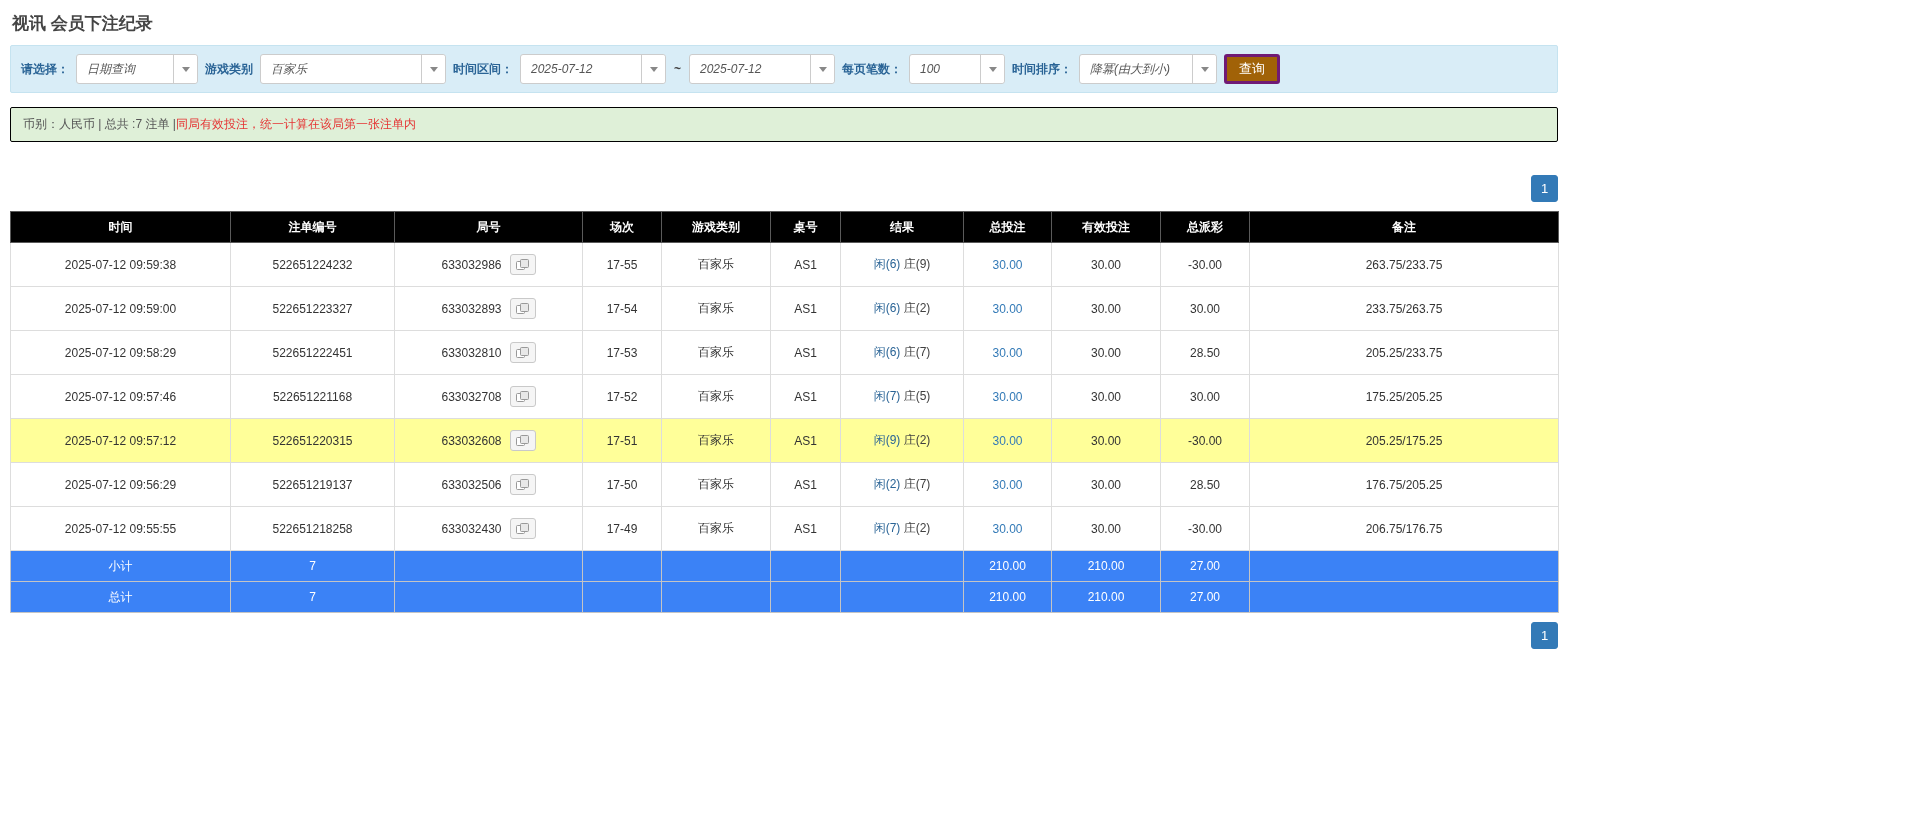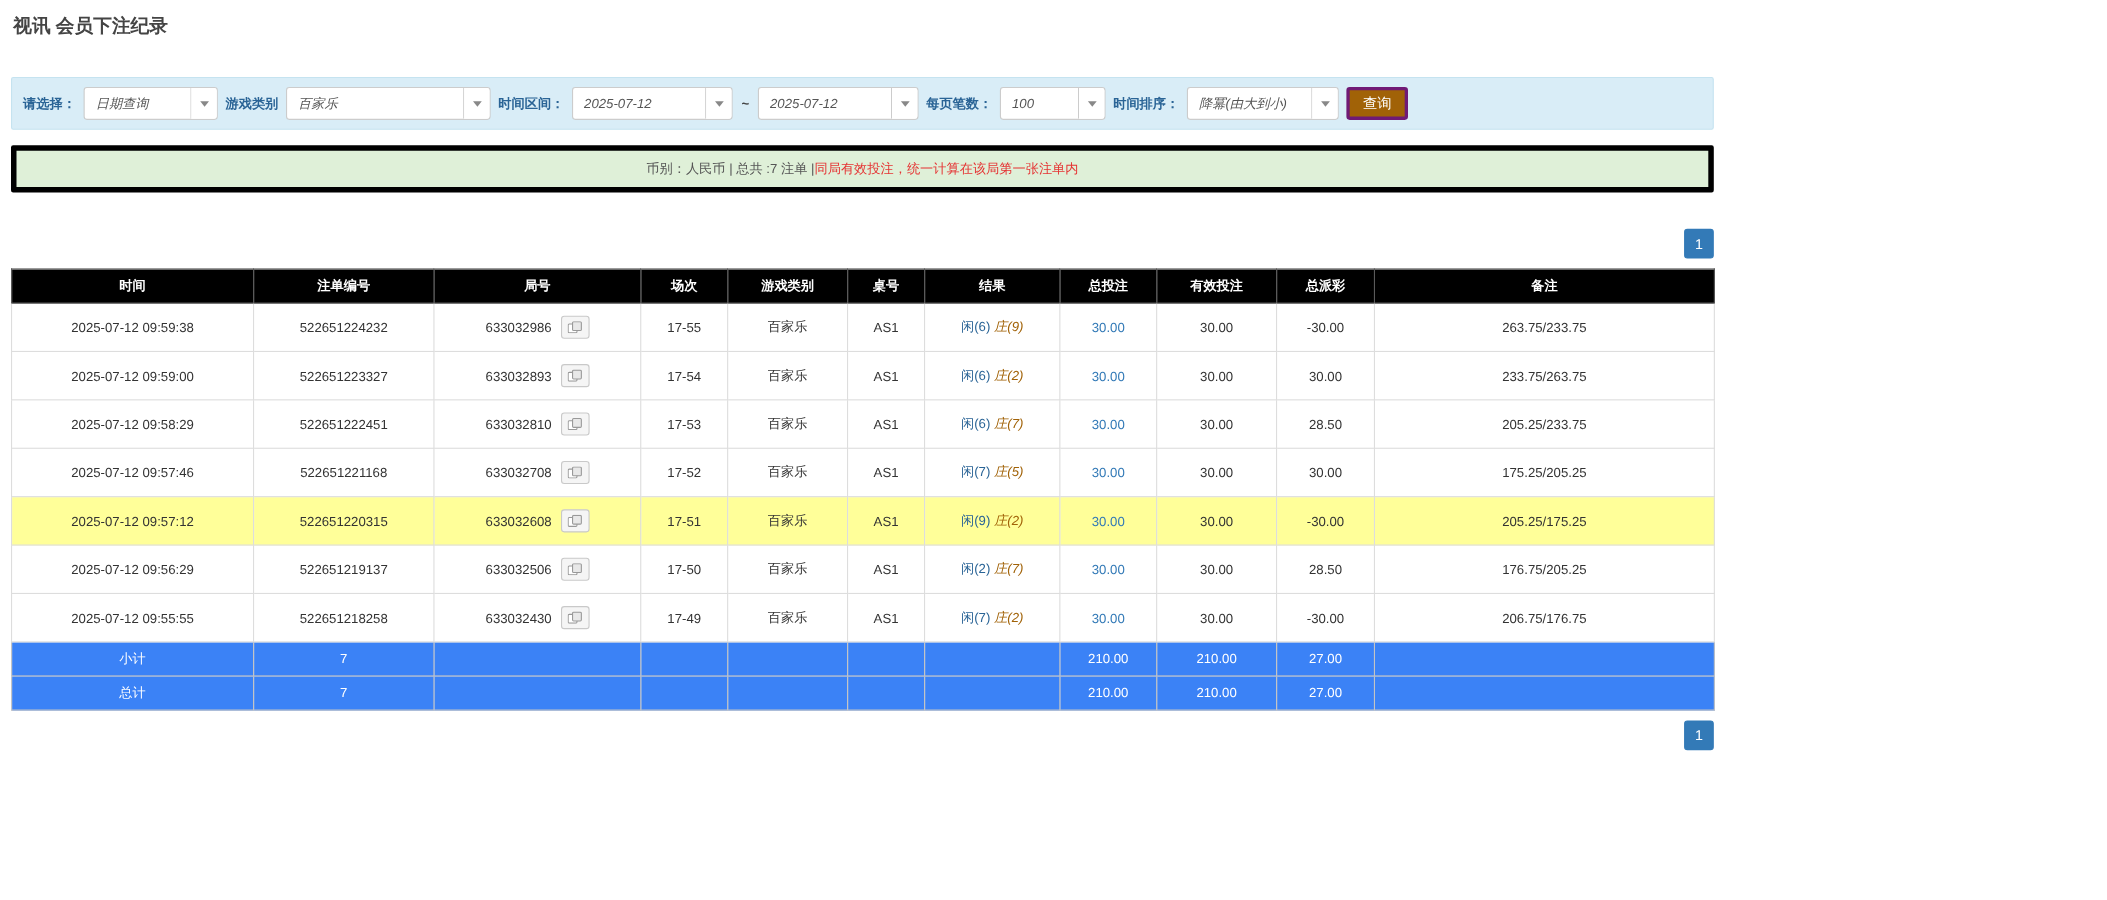--- a/index.html
+++ b/index.html
@@ -6,21 +6,21 @@
   html, body { width: 1915px; height: 818px; overflow: hidden; background: #fff; }
   body { font-family: "Liberation Sans", "DejaVu Sans", sans-serif; font-size: 12px; color: #333; }
   .container { width: 1548px; margin: 0 0 0 10px; }
 
   .page-title { font-size: 17px; font-weight: bold; color: #444; padding: 12px 0 10px 2px; }
 
   
   .filter-bar {
     display: flex; align-items: center; gap: 7px;
     background: #d9edf7; border: 1px solid #c5e3f0; border-radius: 2px;
-    padding: 8px 10px; height: 48px; margin-top: 25px;
+    padding: 8px 10px; height: 48px;
   }
   .flabel { color: #2a6496; font-weight: bold; font-size: 12px; white-space: nowrap; }
   .tilde { color: #444; font-weight: bold; padding: 0 1px; }
   .select {
     display: inline-flex; align-items: stretch; background: #fff;
     border: 1px solid #ccc; border-radius: 3px; height: 30px; cursor: pointer;
   }
   .sel-text { display: flex; align-items: center; padding: 0 10px; color: #555; flex: 1; white-space: nowrap; overflow: hidden; font-style: italic; }
   .sel-caret { width: 24px; border-left: 1px solid #ccc; display: flex; align-items: center; justify-content: center; background: #fff; border-radius: 0 3px 3px 0; }
   .caret-shape { width: 0; height: 0; border-left: 4px solid transparent; border-right: 4px solid transparent; border-top: 5px solid #888; }
@@ -31,22 +31,22 @@
   .w-sort  { width: 138px; }
 
   .btn-search {
     background: #a16207; border: 3px solid #701a75; color: #fff;
     height: 30px; padding: 0 12px; border-radius: 3px; font-size: 13px; cursor: pointer;
     font-family: inherit;
   }
 
   
   .summary-bar {
-    margin-top: 14px; background: #dff0d8; border: 5px solid #000000; border-radius: 2px;
-    padding: 8px 12px; display: flex; justify-content: center; align-items: center;
+    margin-top: 14px; background: #dff0d8; border: 1px solid #000000; border-radius: 2px;
+    padding: 8px 12px; display: flex; justify-content: flex-start; align-items: center;
     font-size: 12px; color: #555;
   }
   .summary-note { color: #e53333; }
 
   
   .pager { text-align: right; }
   .pager-top { margin: 33px 0 9px; }
   .pager-bottom { margin: 9px 0 0; }
   .page-btn {
     display: inline-block; min-width: 27px; height: 27px; line-height: 25px;
@@ -65,21 +65,21 @@
     text-align: center; padding: 0 6px; color: #333; font-size: 12px;
   }
   .records tr.highlight td { background: #ffff99; }
   .round-cell-inner { display: inline-flex; align-items: center; gap: 8px; }
   .icon-btn {
     display: inline-flex; align-items: center; justify-content: center;
     width: 26px; height: 21px; background: #f5f5f5; border: 1px solid #c9c9c9;
     border-radius: 3px; cursor: pointer;
   }
   .player { color: #2a6496; }
-  .banker { color: #a16207; font-style: italic; }
+  .banker { color: #404040; }
   .bet-link { color: #337ab7; text-decoration: none; cursor: pointer; }
   .neg { color: #e53333; }
 
   .records tfoot td {
     background: #3b82f6; color: #fff; height: 31px; text-align: center;
     border: 1px solid #c4c4c4; font-size: 12px; padding: 0 6px;
   }
 </style>
 </head>
 <body>

